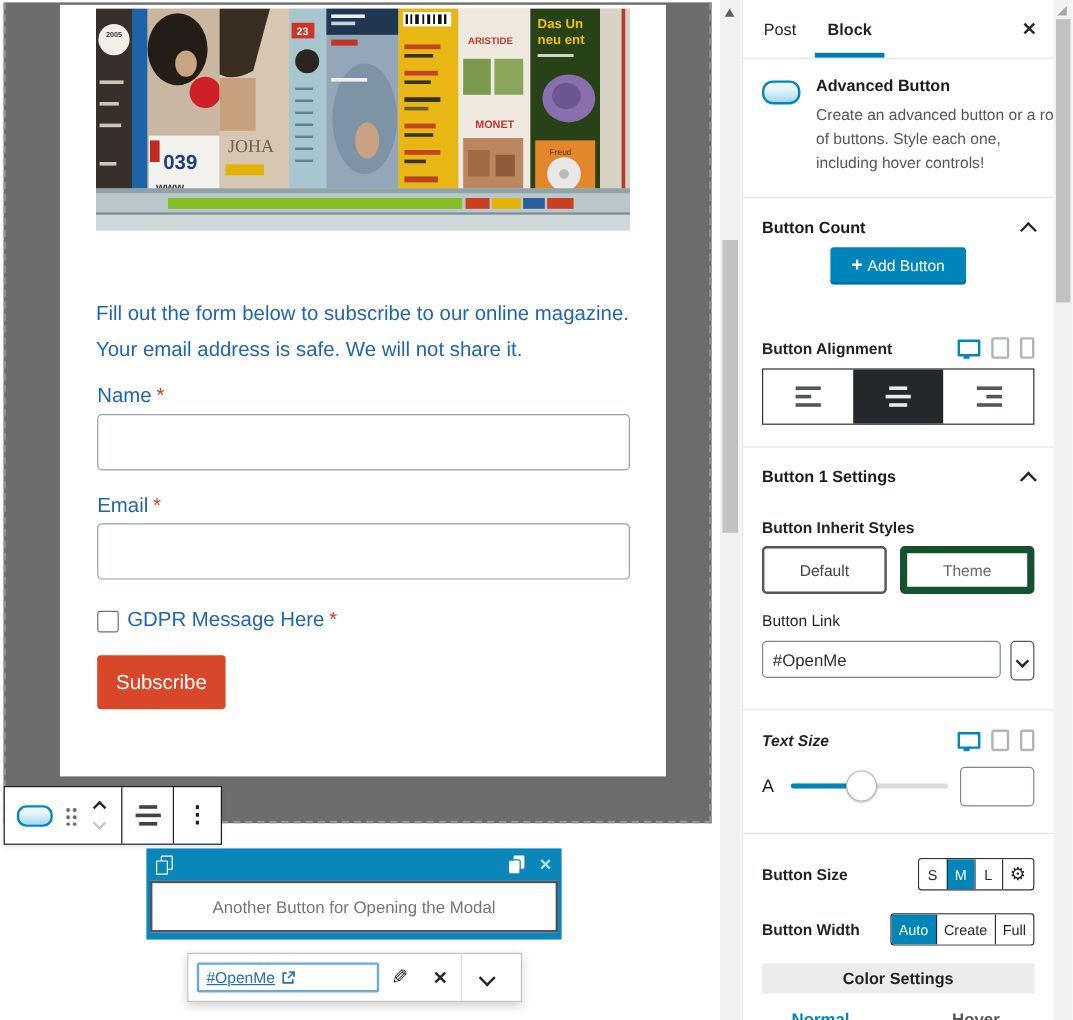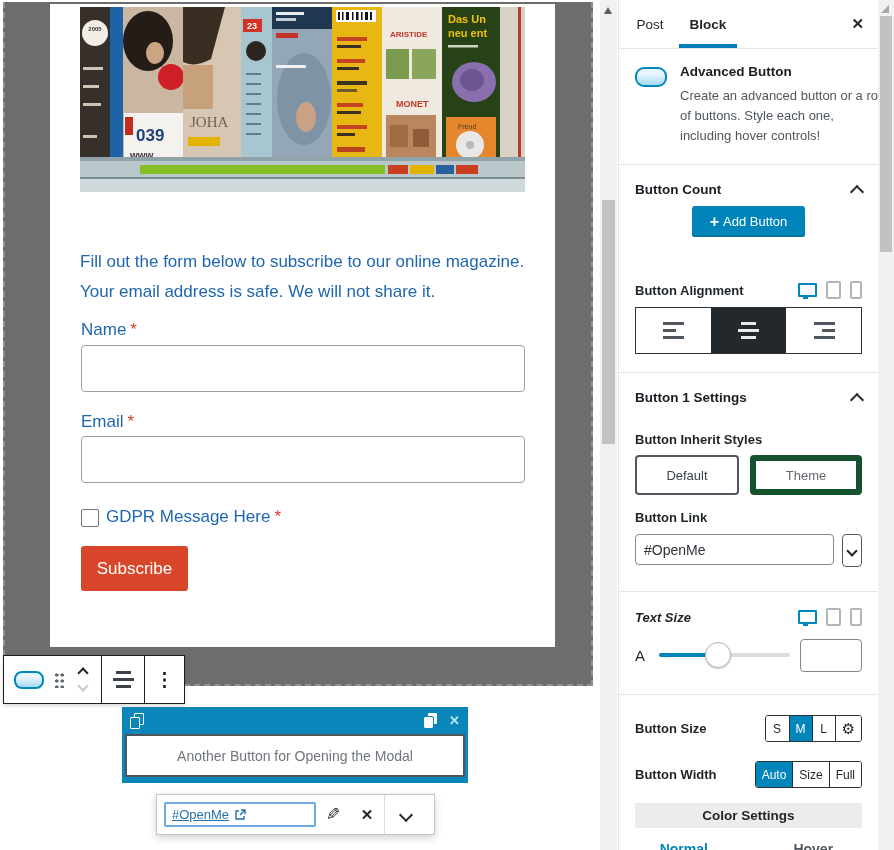--- a/index.html
+++ b/index.html
@@ -97,21 +97,21 @@
   .align-cell{flex:1;display:flex;align-items:center;justify-content:center;cursor:pointer;}
   .align-cell.active{background:#23282d;}
   .align-cell .align-icon span{background:#50575e;}
   .align-cell.active .align-icon span{background:#e9eaeb;}
   .pad-b18{padding-bottom:18px;} .pad-b24{padding-bottom:24px;} .pad-b22{padding-bottom:22px;}
   .inherit-label{margin:27px 16px 0;font-size:13px;font-weight:700;color:#1d2327;}
   .style-row{display:flex;gap:11px;margin:8px 16px 0;}
   .style-box{flex:1;height:40px;display:flex;align-items:center;justify-content:center;font-size:13px;border-radius:4px;cursor:pointer;box-sizing:border-box;}
   .style-box.sel{border:2px solid #50575e;color:#3c434a;}
   .style-box.unsel{border:6px solid #14532d;color:#646970;}
-  .link-label{margin:15px 16px 0;font-size:13px;font-weight:700;color:#1d2327;}
+  .link-label{margin:15px 16px 0;font-size:13px;font-weight:400;color:#1d2327;}
   .link-row{display:flex;gap:8px;margin:9px 16px 0;}
   .link-input{flex:1;height:31px;border:1px solid #7e8993;border-radius:4px;padding:0 8px;font-size:14px;color:#2c3338;
     font-family:"Liberation Sans",sans-serif;box-sizing:border-box;}
   .link-dd{width:37px;height:31px;border:1px solid #50575e;border-radius:4px;background:#fff;display:flex;align-items:center;justify-content:center;cursor:pointer;}
   .slider-row{display:flex;align-items:center;gap:10px;margin:12px 16px 0;height:34px;}
   .size-letter{font-size:15px;color:#1d2327;width:14px;}
   .slider{position:relative;flex:1;height:28px;cursor:pointer;}
   .slider .track{position:absolute;left:0;right:0;top:12px;height:4px;background:#dcdcde;border-radius:2px;}
   .slider .fill{position:absolute;left:0;width:45%;top:12px;height:4px;background:#0085ba;border-radius:2px;}
   .slider .knob{position:absolute;left:45%;top:1px;width:26px;height:26px;margin-left:-13px;border-radius:50%;
@@ -430,21 +430,21 @@
           <span class="seg-cell">L</span>
           <span class="seg-cell">
               <span class="gear">⚙</span>
             </span>
         </span>
       </div>
       <div class="row-between mt19">
         <span class="sub-label">Button Width</span>
         <span class="seg">
           <span class="seg-cell active">Auto</span>
-          <span class="seg-cell">Size</span>
+          <span class="seg-cell">Create</span>
           <span class="seg-cell">Full</span>
         </span>
       </div>
       <div class="color-bar">Color Settings</div>
       <div class="state-tabs">
         <span class="state-tab on">Normal</span>
         <span class="state-tab off">Hover</span>
       </div>
 
     </div>

